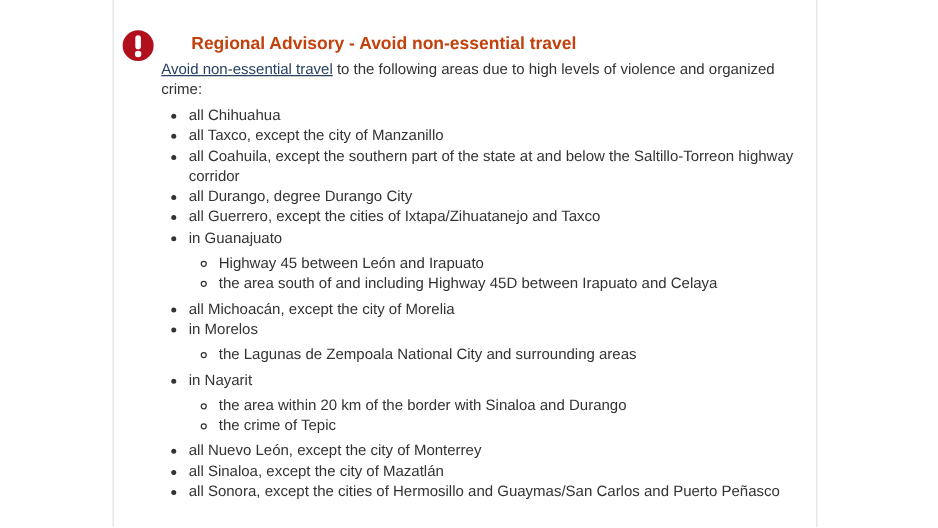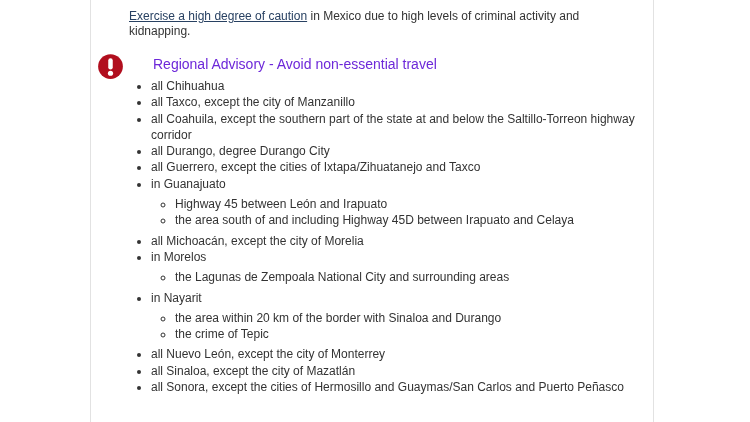--- a/index.html
+++ b/index.html
@@ -55,22 +55,22 @@
   .warn-icon {
     position: absolute;
     left: -32px;
     top: -2px;
     width: 27px;
     height: 27px;
     display: block;
   }
   h2.regional-title {
     font-size: 14px;
-    font-weight: normal;
-    color: #6d28d9;
+    font-weight: bold;
+    color: #c2410c;
     margin: 0 0 4px 0;
     line-height: 18px;
     padding-left: 24px;
   }
   p.intro {
     margin: 0 0 0 0;
     line-height: 16px;
   }
   ul.areas {
     margin: 5px 0 0 0;
@@ -85,33 +85,33 @@
   }
 </style>
 </head>
 <body>
 
 <div class="viewport">
   <div class="panel">
     <div class="content">
 
 
-      <p class="lead"><a>Exercise a high degree of caution</a><span> in Mexico due to high levels of criminal activity and kidnapping.</span></p>
 
       <div class="regional">
         <span class="warn-icon">
           <svg width="27" height="27" viewBox="0 0 24 24" aria-hidden="true">
             <circle cx="12" cy="12" r="11" fill="#b10e1e"></circle>
             <rect x="10" y="4.6" width="4" height="10" rx="2" fill="#ffffff"></rect>
             <circle cx="12" cy="18" r="2.3" fill="#ffffff"></circle>
           </svg>
         </span>
 
         <h2 class="regional-title">Regional Advisory - Avoid non-essential travel</h2>
 
+        <p class="intro"><a>Avoid non-essential travel</a><span> to the following areas due to high levels of violence and organized crime:</span></p>
 
         <ul class="areas" id="areas-list">
             <li>all Chihuahua</li>
             <li>all Taxco, except the city of Manzanillo</li>
             <li>all Coahuila, except the southern part of the state at and below the Saltillo-Torreon highway corridor</li>
             <li>all Durango, degree Durango City</li>
             <li>all Guerrero, except the cities of Ixtapa/Zihuatanejo and Taxco</li>
             <li>in Guanajuato<ul class="sub">
                 <li>Highway 45 between León and Irapuato</li>
                 <li>the area south of and including Highway 45D between Irapuato and Celaya</li>

